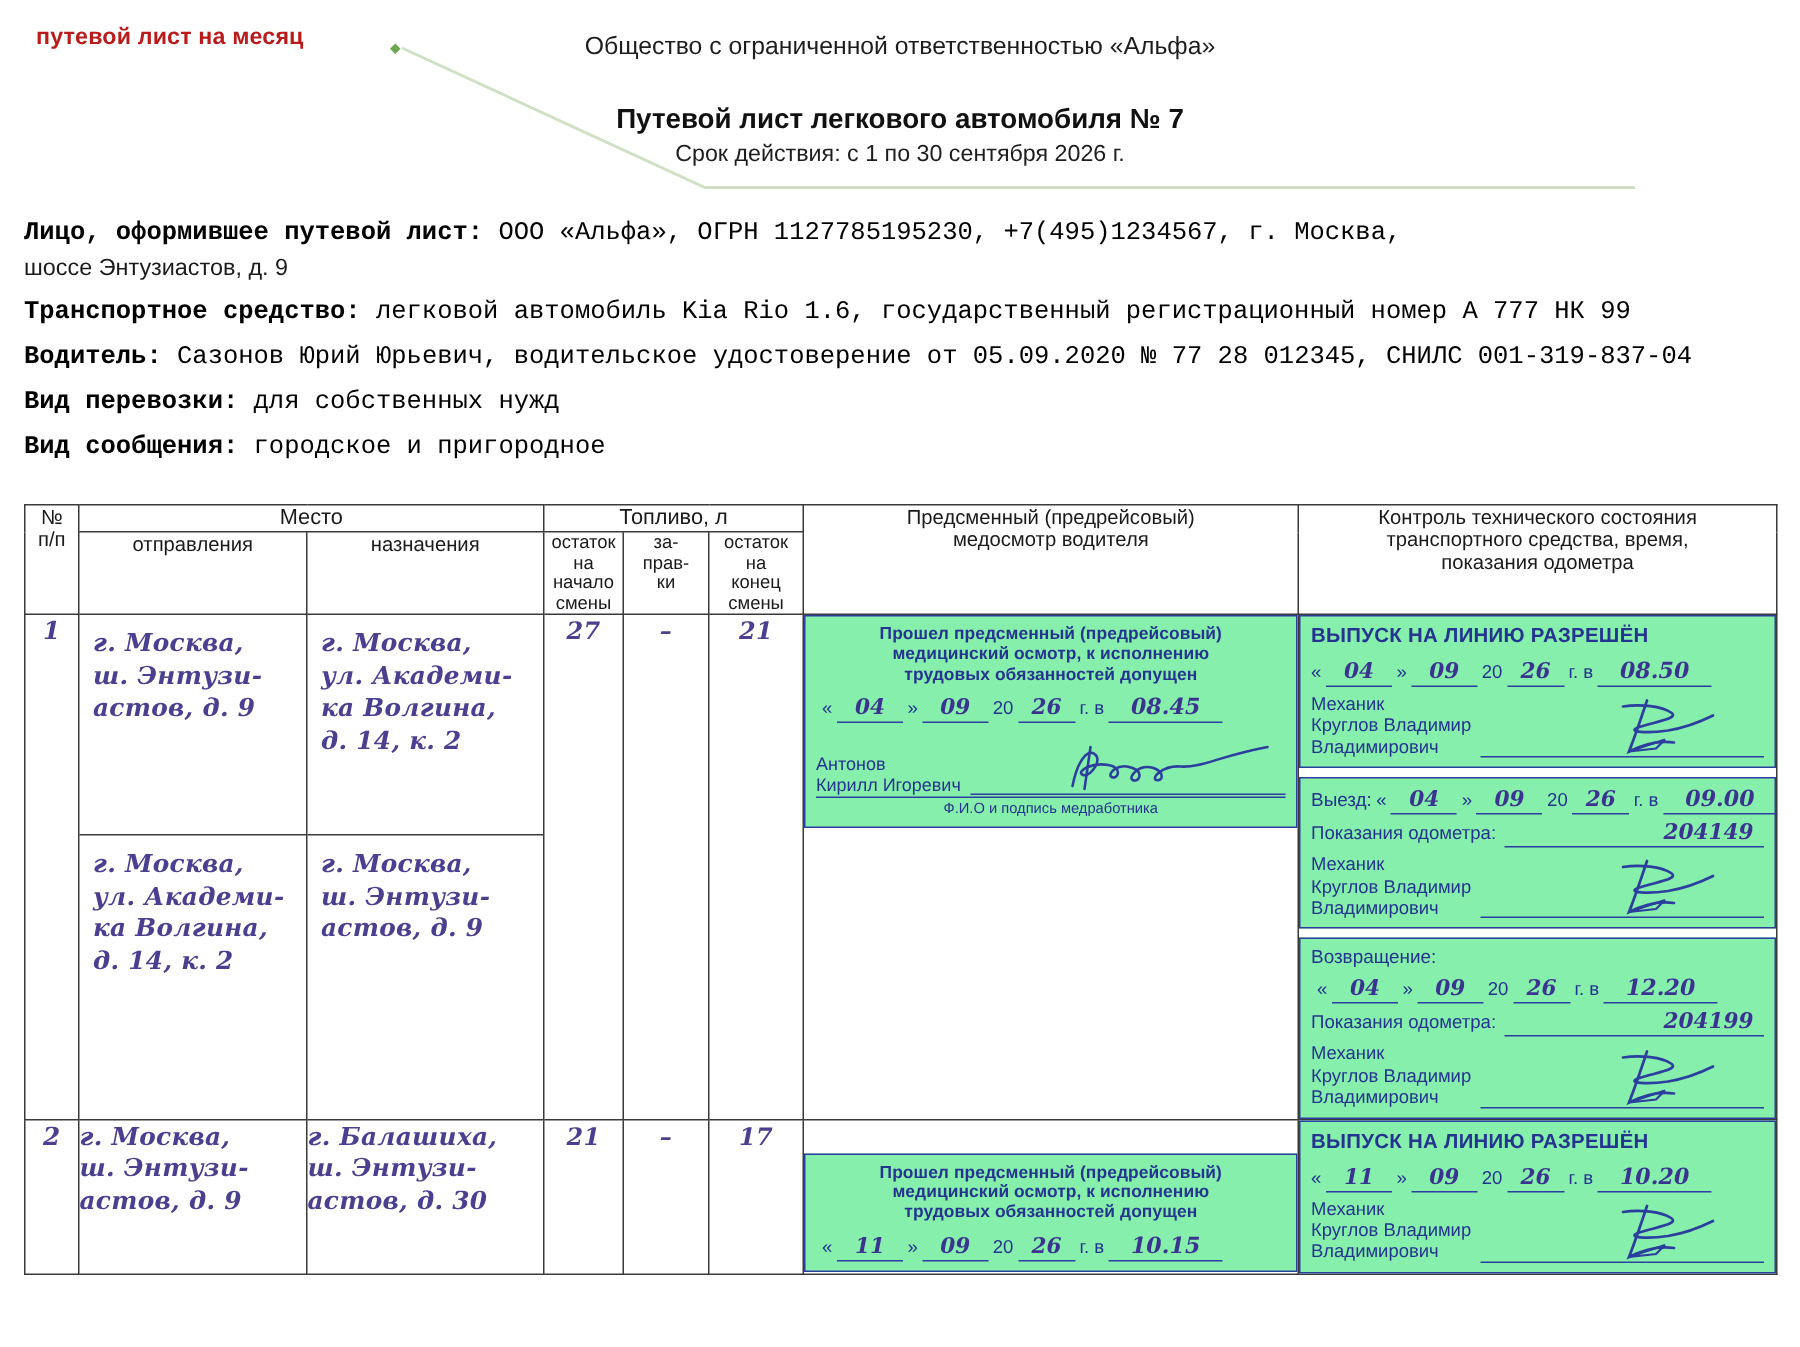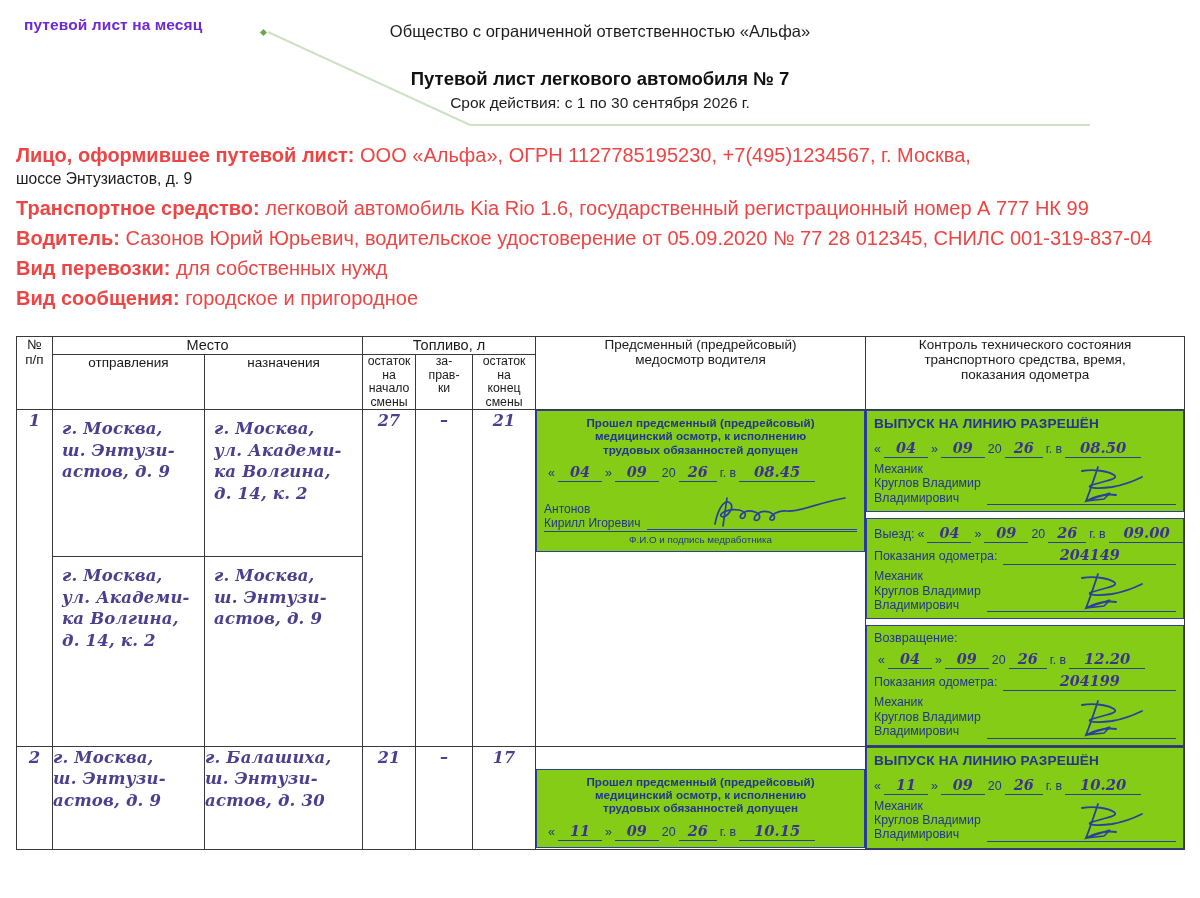--- a/index.html
+++ b/index.html
@@ -10,21 +10,21 @@
     color:#1a1a1a;
     overflow:hidden;
     position:relative;
   }
   .page{position:relative;width:1200px;height:898px;}
 
   
   .annot{
     position:absolute;left:24px;top:16px;
     font-size:15.5px;font-weight:bold;
-    color:#6d28d9;letter-spacing:.1px;
+    color:#b91c1c;letter-spacing:.1px;
     white-space:nowrap;
   }
   .annot-dot{
     position:absolute;left:261px;top:30px;
     width:5px;height:5px;background:#69a84f;
     transform:rotate(45deg);
   }
   .annot-line{position:absolute;left:0;top:0;width:1200px;height:160px;pointer-events:none;}
 
   
@@ -36,21 +36,21 @@
     position:absolute;left:0;top:68px;width:1200px;
     text-align:center;font-size:18.5px;font-weight:bold;color:#111;
   }
   .doc-sub{
     position:absolute;left:0;top:94px;width:1200px;
     text-align:center;font-size:15.5px;color:#1d1d1d;
   }
 
   
   .info{position:absolute;left:16px;top:145px;width:1180px;}
-  .info-row{font-size:20px;line-height:21px;margin-bottom:9px;color:#ef4444;}
+  .info-row{font-size:17px;line-height:21px;margin-bottom:9px;color:#000000;font-family:Liberation Mono, monospace;}
   .info-row b{font-weight:bold;}
   .info-cont{font-size:15.6px;line-height:21px;color:#1b1b1b;margin-top:-7px;margin-bottom:9px;}
 
   
   .tbl{
     position:absolute;left:16px;top:336px;
     width:1168px;
     border-collapse:collapse;
     table-layout:fixed;
   }
@@ -82,21 +82,21 @@
 
   .addr-sub{border:none;border-bottom:1.6px solid #3a3a3a;}
   .addr-sub.last{border-bottom:none;}
 
   
   .stampwrap{padding:6px 7px 7px 8px;}
   .stamp{
     border:1.7px solid #2c3f9e;
     color:#24348f;
     padding:5px 7px 6px 7px;
-    background:#84cc16;
+    background:#86efac;
     position:relative;
   }
   .stamp + .stamp{margin-top:6px;}
   .stamp-head{
     font-size:11.6px;font-weight:bold;line-height:13.4px;
     text-align:center;letter-spacing:.05px;
   }
   .stamp-title{
     font-size:13.6px;font-weight:bold;text-align:left;
     letter-spacing:.2px;line-height:16px;
@@ -115,21 +115,21 @@
     border-bottom:1.3px solid #2c3f9e;
     padding:0 7px 1px 7px;text-align:center;display:inline-block;
   }
   .fill.t{min-width:62px;font-size:14.8px;}
   .fill.d{min-width:30px;}
   .fill.m{min-width:30px;}
   .fill.y{min-width:24px;}
   .odoline{
     font-size:12.4px;margin-top:3px;display:flex;align-items:baseline;gap:6px;
   }
-  .odoline .fill{flex:1;min-width:0;}
+  .odoline .fill{flex:1;min-width:0;text-align:right;}
   .sigrow{
     margin-top:4px;display:flex;align-items:flex-end;justify-content:space-between;
     gap:6px;
   }
   .signame{font-size:12.3px;line-height:14.4px;}
   .sigbox{position:relative;flex:1;min-width:90px;height:38px;}
   .sig-svg{position:absolute;right:2px;bottom:0px;}
   .medsig-caption{
     font-size:9.8px;text-align:center;margin-top:1px;color:#24348f;
     border-top:1.3px solid #2c3f9e;padding-top:2px;

